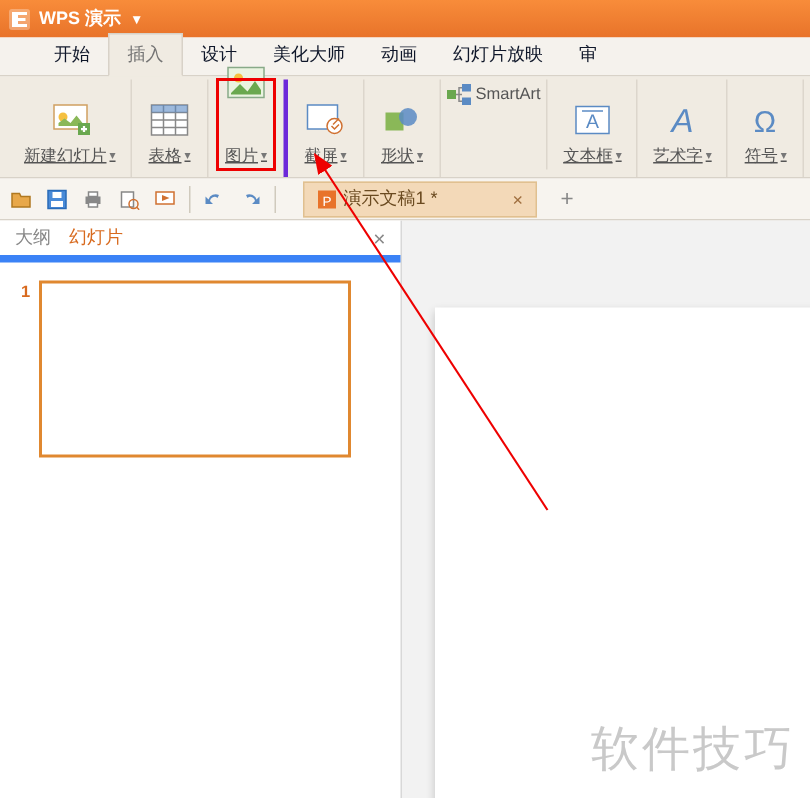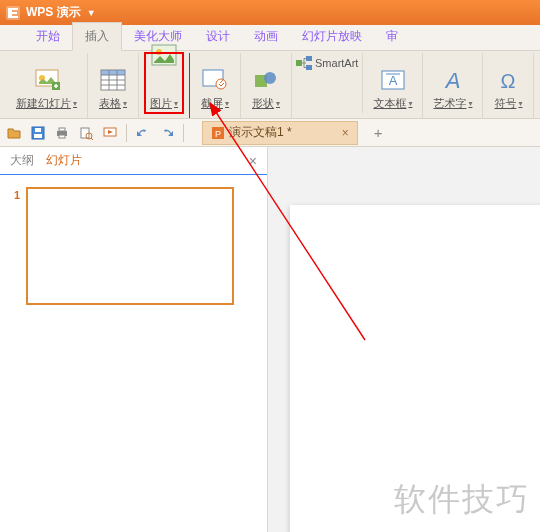--- a/index.html
+++ b/index.html
@@ -4,21 +4,21 @@
 <style>
 * { margin:0; padding:0; box-sizing:border-box; font-family:"Microsoft YaHei",sans-serif; }
 body { width:540px; height:532px; background:#fff; overflow:hidden; position:relative; }
 
 .titlebar { height:25px; background:linear-gradient(#f88c3a,#e8732a); display:flex; align-items:center; color:#fff; font-size:12px; }
 .titlebar .logo { width:18px; height:18px; margin:0 4px; display:flex; align-items:center; justify-content:center; }
 .titlebar .name { font-weight:bold; margin-right:6px; }
 .titlebar .tri { font-size:9px; margin-right:8px; }
 
 .tabbar { height:26px; background:#f5f2ed; display:flex; border-bottom:1px solid #d8d2c8; font-size:12px; align-items:flex-end; }
-.tabbar .tab { padding:5px 12px; color:#8b5cf6; cursor:pointer; }
+.tabbar .tab { padding:5px 12px; color:#0f172a; cursor:pointer; }
 .tabbar .tab.active { background:#f0ebe2; border:1px solid #d8d2c8; border-bottom:1px solid #f0ebe2; margin-bottom:-1px; color:#737373; }
 
 .ribbon { height:68px; background:#f0ebe2; display:flex; border-bottom:1px solid #d8d2c8; padding:2px 6px 0 6px; font-size:11px; color:#555; }
 .rgroup { display:flex; flex-direction:column; align-items:center; padding:0 6px; border-right:1px solid #dcd6cc; }
 .rgroup:last-child { border-right:none; }
 .rbtn { display:flex; flex-direction:column; align-items:center; justify-content:flex-end; height:60px; padding:2px 4px; cursor:pointer; }
 .rbtn .ic { width:30px; height:28px; display:flex; align-items:center; justify-content:center; margin-bottom:2px; }
 .rbtn .lbl { white-space:nowrap; display:flex; align-items:center;text-decoration:underline; }
 .tri2 { font-size:8px; margin-left:2px; color:#777; }
 .ribbon .subrow { display:flex; flex-direction:column; gap:2px; justify-content:space-between; height:60px; padding:0 4px; }
@@ -30,21 +30,21 @@
 .qat { display:flex; gap:8px; align-items:center; }
 .qic { width:16px; height:16px; cursor:pointer; display:flex; align-items:center; justify-content:center; }
 .sep { width:1px; height:18px; background:#d0cabd; }
 .doctab { margin-left:10px; display:flex; align-items:center; background:#f3d9b8; border:1px solid #e0c090; height:24px; padding:0 8px; font-size:12px; color:#6a4a20; position:relative; }
 .doctab .dic { width:14px; height:14px; margin-right:4px; }
 .doctab .close { margin-left:50px; color:#a07040; cursor:pointer; }
 .addtab { margin-left:8px; color:#888; font-size:15px; cursor:pointer; }
 
 .workarea { display:flex; height:calc(532px - 25px - 26px - 68px - 28px); }
 .leftpane { width:268px; border-right:1px solid #d8d8d8; display:flex; flex-direction:column; background:#fff; }
-.outlinetabs { height:28px; display:flex; align-items:center; border-bottom:1px solid #3b82f6; font-size:12px; padding:0 10px; gap:12px;text-align:right; }
+.outlinetabs { height:28px; display:flex; align-items:center; border-bottom:5px solid #3b82f6; font-size:12px; padding:0 10px; gap:12px;text-align:right; }
 .outlinetabs .ot { color:#888; cursor:pointer; }
 .outlinetabs .ot.active { color:#d86a1e; }
 .outlinetabs .closep { margin-left:auto; color:#888; cursor:pointer; font-size:14px; }
 .thumbs { flex:1; padding:12px 14px; }
 .thumb { display:flex; align-items:flex-start; gap:6px; }
 .thumb .num { font-size:11px; color:#d86a1e; font-weight:bold; margin-top:2px; }
 .thumb .slide { width:208px; height:118px; background:#fff; border:2px solid #e08830; }
 
 .canvasarea { flex:1; background:#f2f2f2; position:relative; overflow:hidden; }
 .canvasarea .sheet { position:absolute; left:22px; top:58px; width:400px; height:400px; background:#fff; box-shadow:0 2px 6px rgba(0,0,0,.2); }
@@ -65,22 +65,22 @@
       </svg>
   </span>
   <span class="name">WPS 演示</span>
   <span class="tri">▼</span>
 </div>
 
 <div class="tabbar">
   <div class="tab" style="width:18px"></div>
   <div class="tab">开始</div>
   <div class="tab active">插入</div>
+  <div class="tab">设计</div>
   <div class="tab">美化大师</div>
-  <div class="tab">设计</div>
   <div class="tab">动画</div>
   <div class="tab">幻灯片放映</div>
   <div class="tab">审</div>
 </div>
 
 <div class="ribbon">
   <div class="rgroup">
     <div class="rbtn">
       <span class="ic">
         <svg width="28" height="24" viewBox="0 0 28 24">
@@ -120,21 +120,21 @@
             <circle cx="8" cy="8" r="3" fill="#f5c040"></circle>
             <path d="M3 18l6-6 5 5 5-7 4 6v3H3z" fill="#6aa84f"></path>
           </svg>
       </span>
       <span class="lbl">
           <span>图片</span>
           <span class="tri2">▾</span>
         </span>
     </div>
   </div>
-  <div class="rgroup" style="border-left:1px solid #6d28d9">
+  <div class="rgroup" style="border-left:3px solid #6d28d9">
     <div class="rbtn">
       <span class="ic">
         <svg width="26" height="22" viewBox="0 0 26 22">
             <rect x="1" y="1" width="20" height="16" fill="#fff" stroke="#5b8bc4"></rect>
             <circle cx="19" cy="15" r="5" fill="#fff" stroke="#d07030"></circle>
             <path d="M17 15l2 2 3-3" stroke="#d07030" fill="none"></path>
             <path d="M22 10l-4 4" stroke="#d07030"></path>
           </svg>
       </span>
       <span class="lbl">

